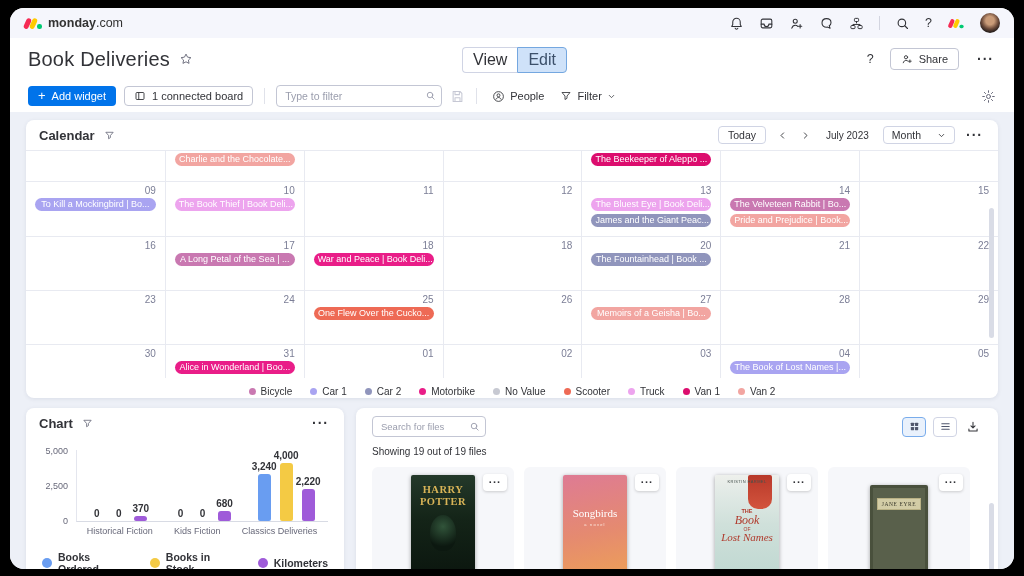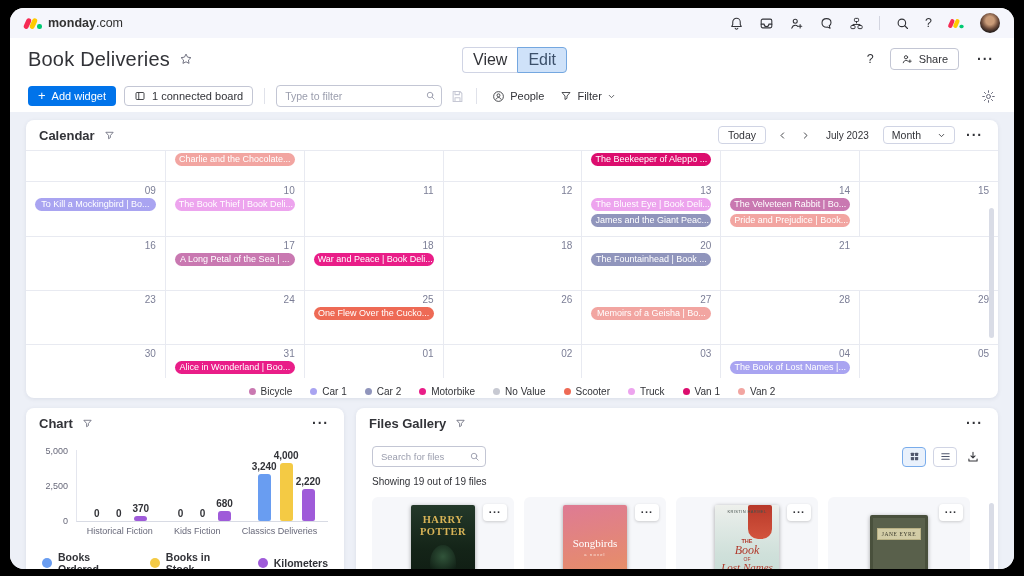--- a/index.html
+++ b/index.html
@@ -426,20 +426,24 @@
               <div class="cell">
                 <div class="cdate">20</div>
                 <div class="evs">
                   <div class="pill" style="background: rgb(144, 149, 188);">The Fountainhead | Book ...</div>
                 </div>
               </div>
               <div class="cell">
                 <div class="cdate">21</div>
                 <div class="evs"></div>
               </div>
+              <div class="cell">
+                <div class="cdate">22</div>
+                <div class="evs"></div>
+              </div>
             </div>
             <div class="wk w3">
               <div class="cell">
                 <div class="cdate">23</div>
                 <div class="evs"></div>
               </div>
               <div class="cell">
                 <div class="cdate">24</div>
                 <div class="evs"></div>
               </div>
@@ -626,29 +630,20 @@
                 </span>
                 <span class="cl-item">
                   <span class="cl-dot" style="background: rgb(159, 91, 217);"></span>
                   <span>Kilometers</span>
                 </span>
               </div>
           </div>
         </div>
 
         <div class="card files-card">
-          <div class="card-head">
-            <span class="w-title">Files Gallery</span>
-            <button class="funnel-btn">
-              <svg width="11" height="11" viewBox="0 0 24 24" fill="none" stroke="#676879" stroke-width="1.8" stroke-linejoin="round">
-                  <path d="M4 5h16l-6 7v4.6L10 19v-7z"></path>
-                </svg>
-            </button>
-            <button class="dots" style="margin-left:auto"></button>
-          </div>
           <div class="files-body">
             <div class="files-toolbar">
               <div class="file-search">
                 <input type="text" placeholder="Search for files" style="">
                 <svg class="inp-search" viewBox="0 0 24 24" fill="none" stroke="#9a9dad" stroke-width="2" stroke-linecap="round">
                     <circle cx="11" cy="11" r="6"></circle>
                     <path d="M15.6 15.6L20 20"></path>
                   </svg>
               </div>
               <div class="files-actions">

